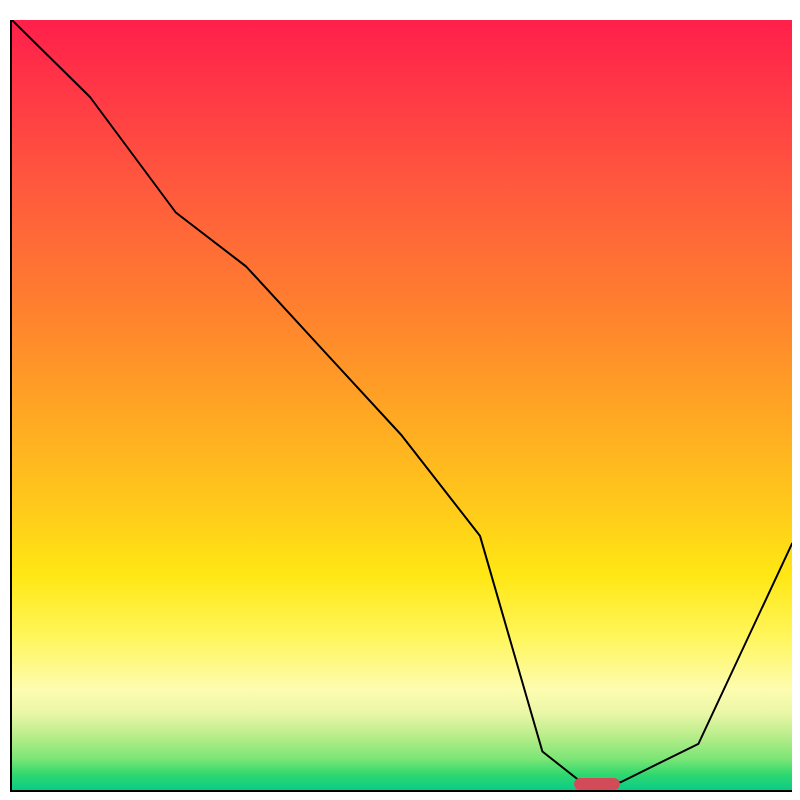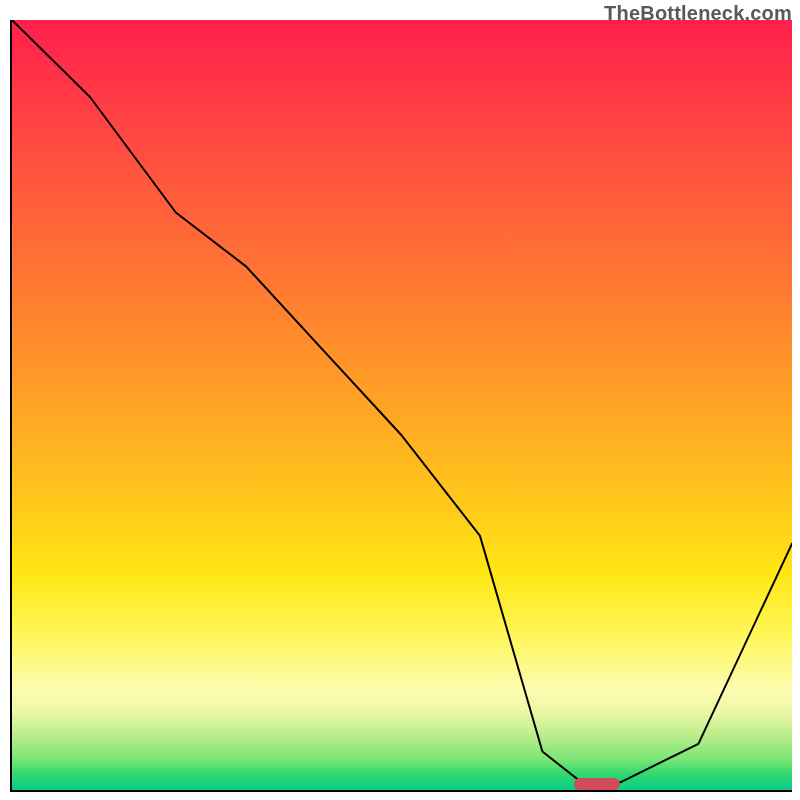--- a/index.html
+++ b/index.html
@@ -69,21 +69,20 @@
     height: 12px;
     border-radius: 6px;
     background: #d24b59;
     transform: translate(-50%, -50%);
   }
 </style>
 </head>
 <body>
 
 <div class="frame">
-  <div class="watermark">TheBottleneck.com</div>
 
   <div class="plot-area">
     <svg class="curve" viewBox="0 0 780 770" preserveAspectRatio="none">
       <path id="curve-path" d="M0.0 0.0 L78.0 77.0 L163.8 192.5 L234.0 246.4 L312.0 331.1 L390.0 415.8 L468.0 515.9 L499.2 623.7 L530.4 731.5 L569.4 762.3 L608.4 762.3 L686.4 723.8 L780.0 523.6" fill="none" stroke="#000" stroke-width="2" stroke-linejoin="round" stroke-linecap="round"></path>
     </svg>
     <div id="opt-marker" class="optimal-marker" style="left: 585px; top: 763.84px;"></div>
   </div>
 </div>
 
 </body></html>

